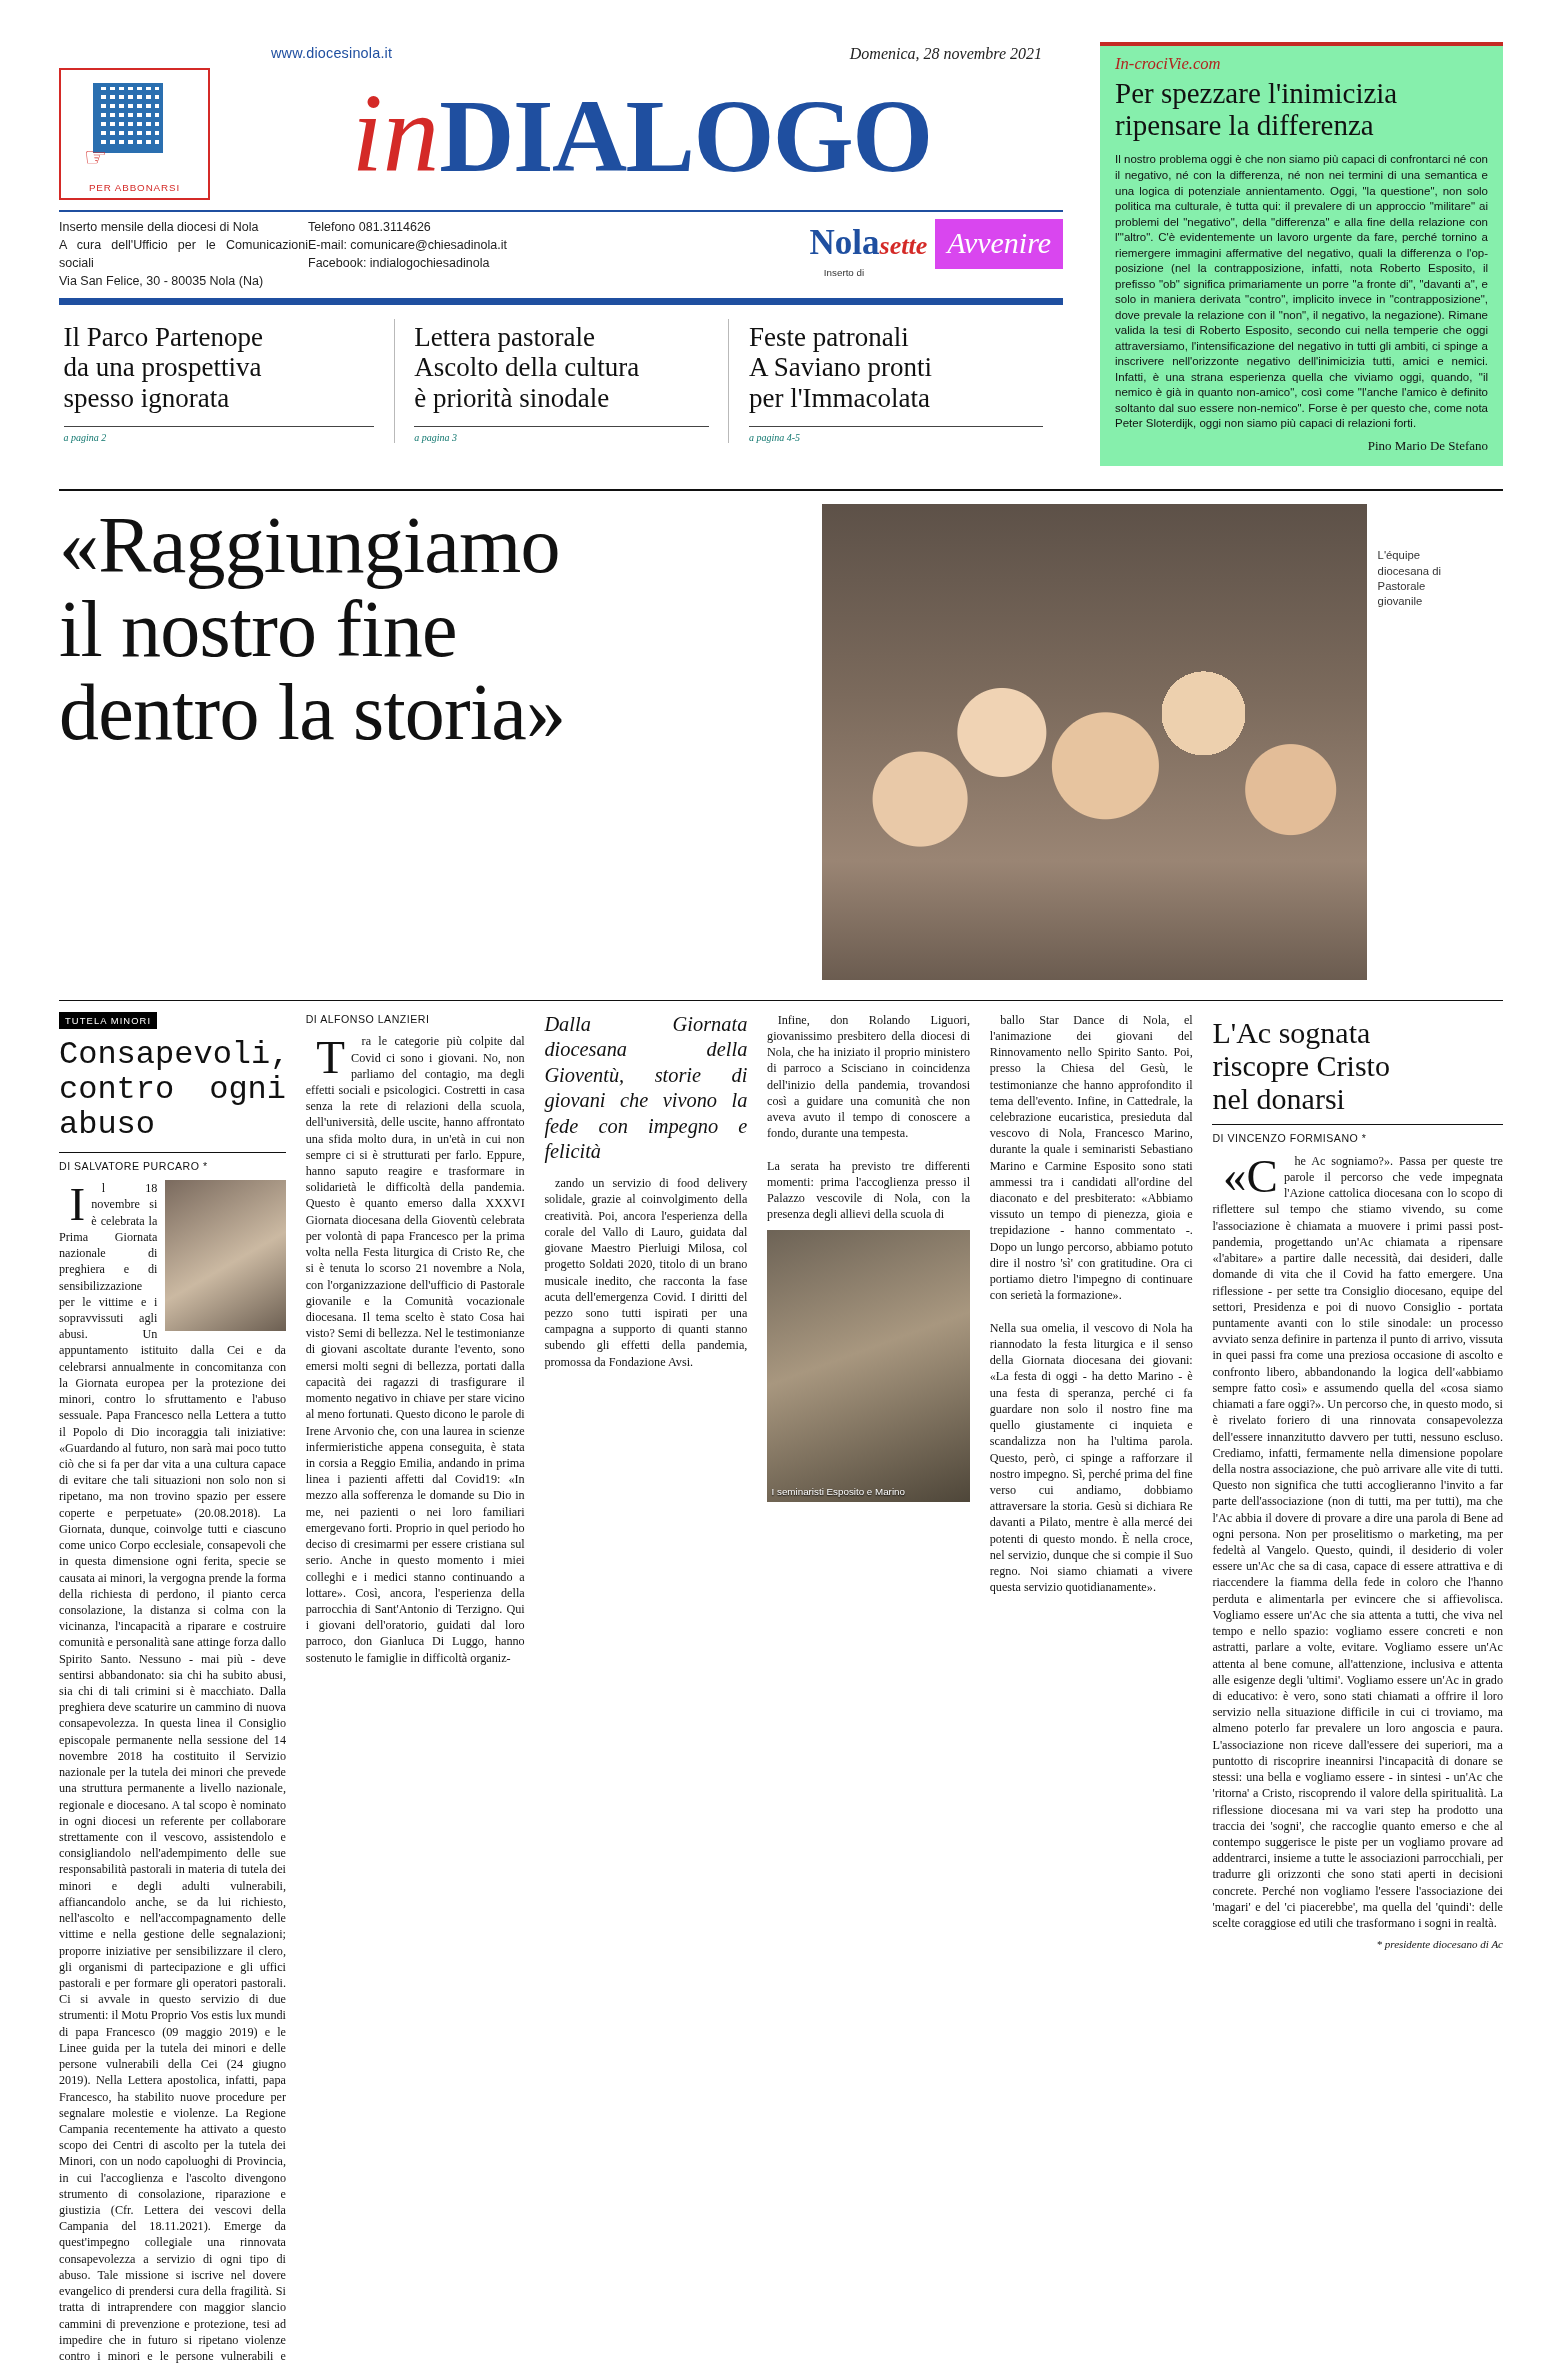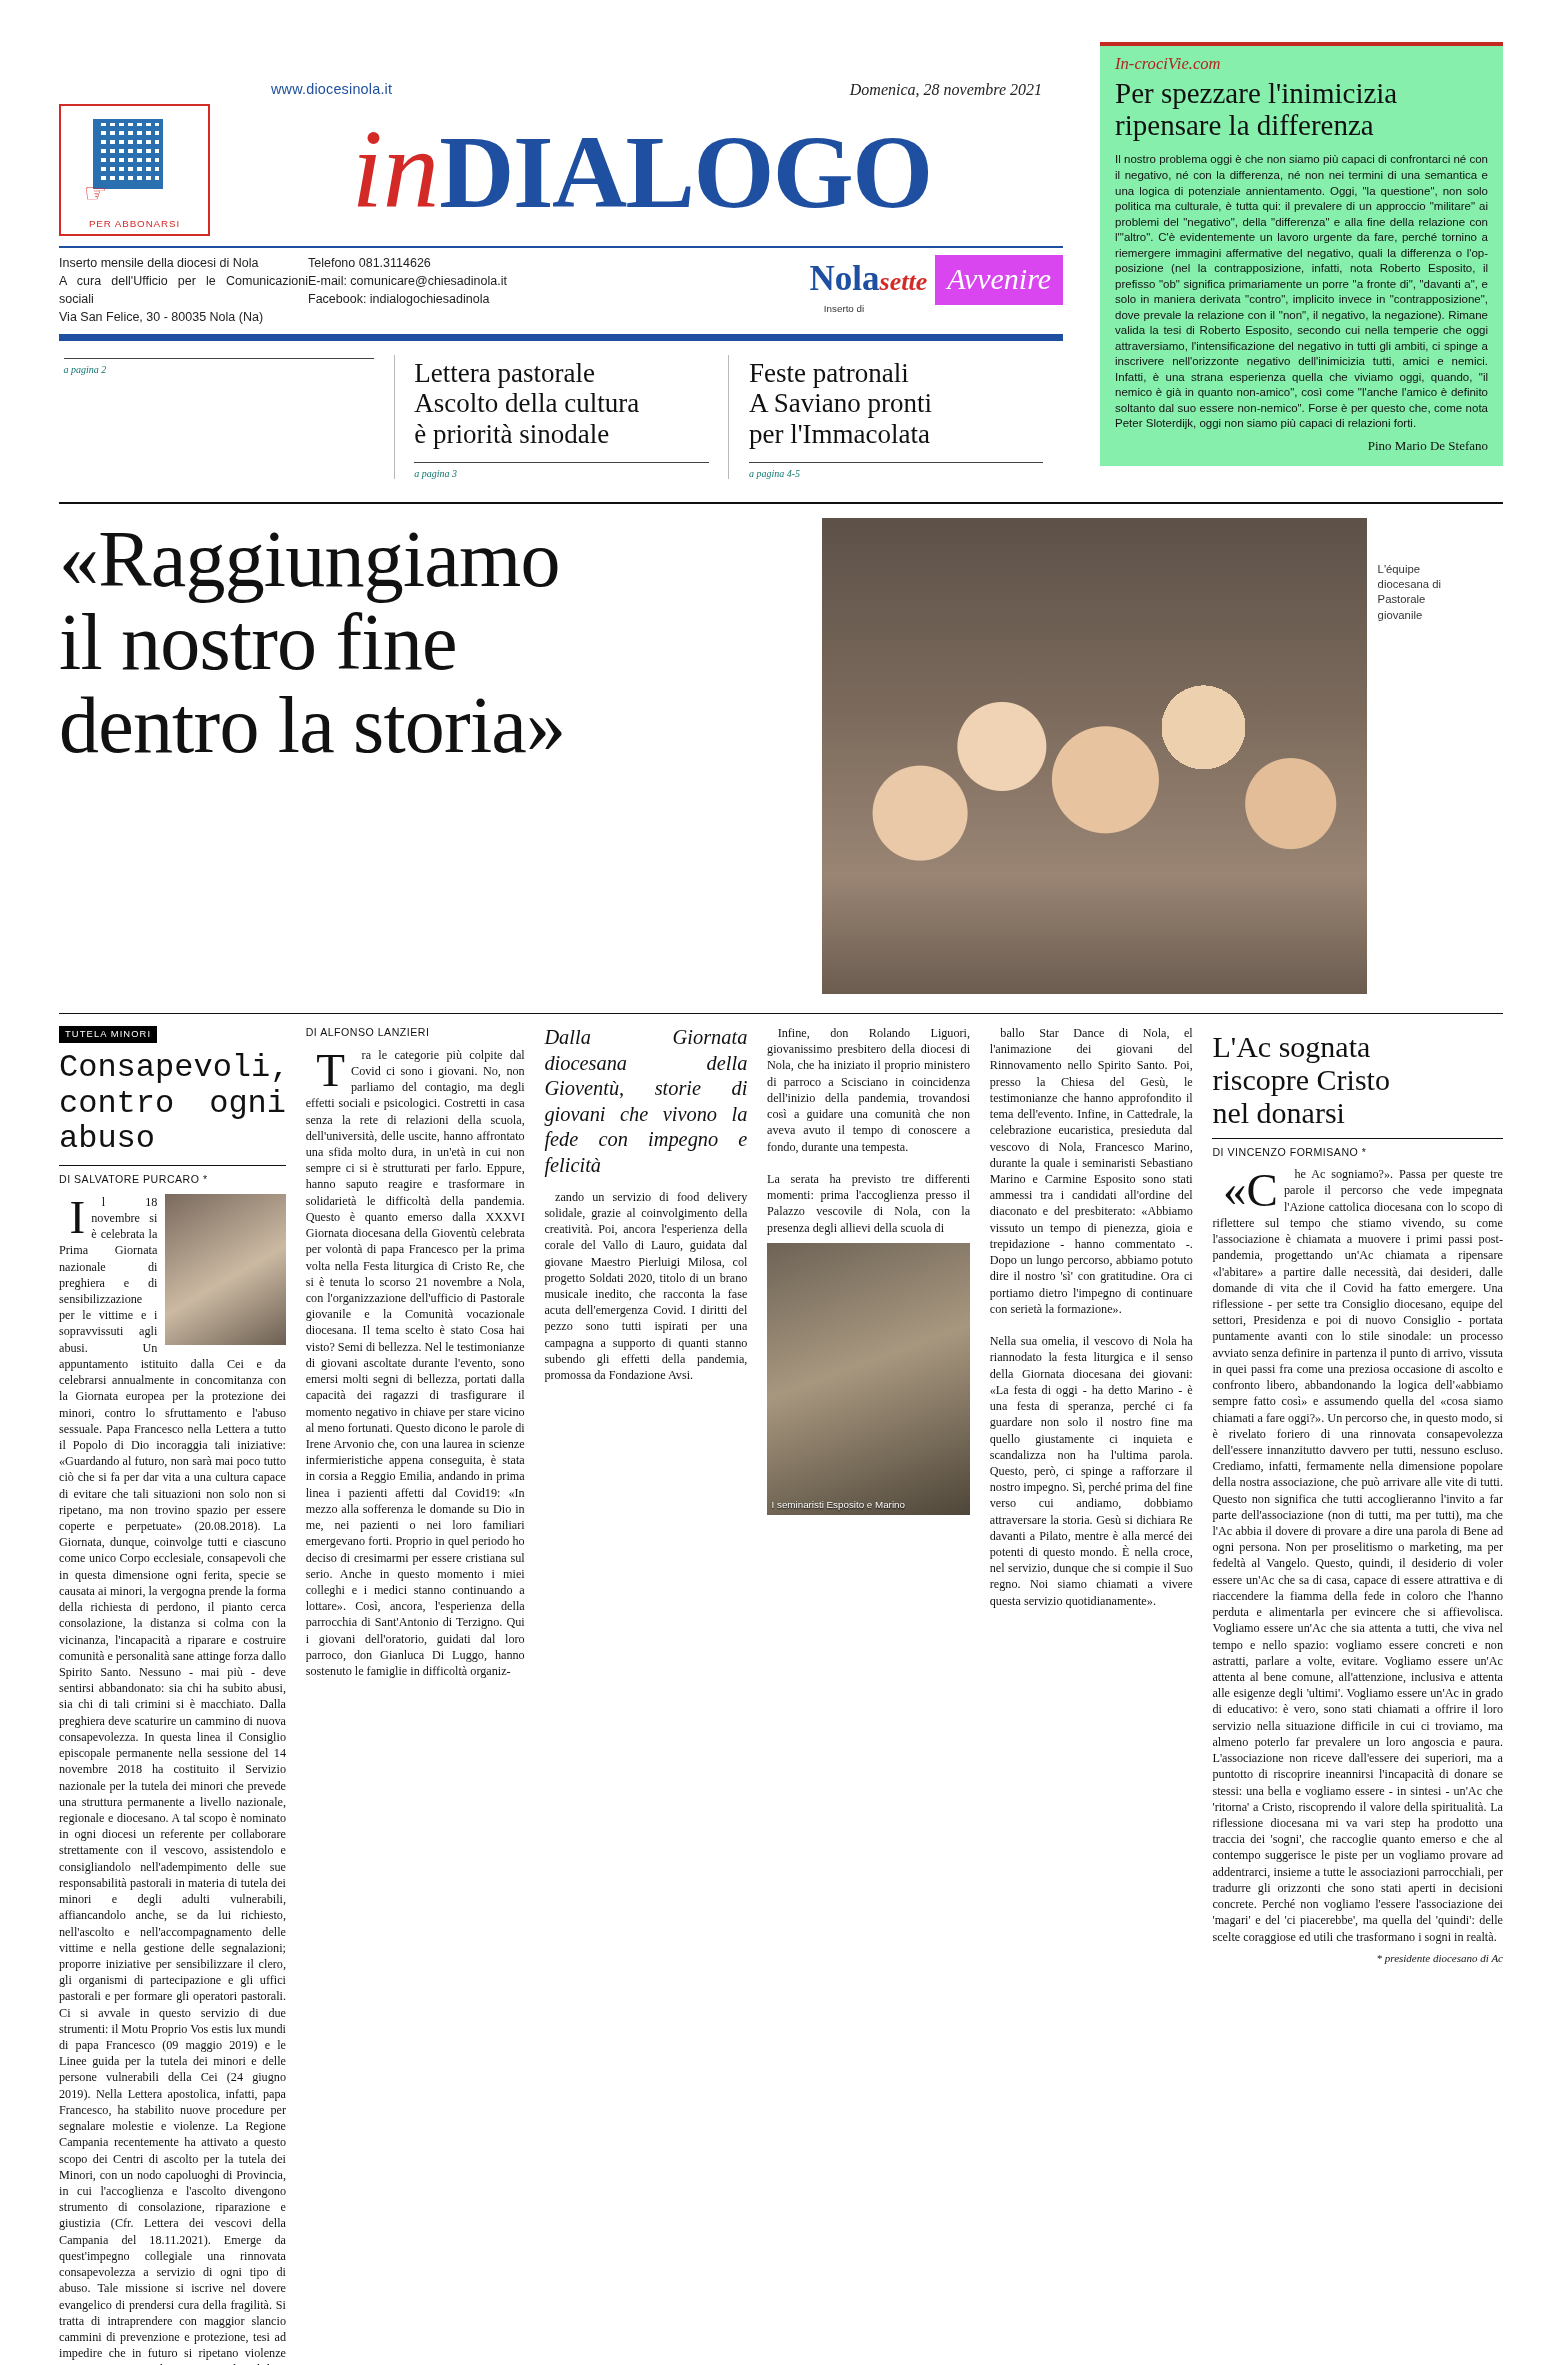--- a/index.html
+++ b/index.html
@@ -7,21 +7,21 @@
   body {
     width: 1562px;
     background: #ffffff;
     font-family: "Liberation Serif", serif;
     color: #111;
   }
   .page { width: 1562px; min-height: 2366px; padding: 42px 59px 30px 59px; position: relative; }
 
   
   .masthead { display:flex; align-items:flex-start; }
-  .mast-left { width: 1058px; position: relative; margin-top: 36px; }
+  .mast-left { width: 1058px; position: relative; }
   .mast-top { display:flex; justify-content:space-between; align-items:flex-start; padding: 3px 0 0 0; }
   .site-url { color:#1f4fa0; font-family:"Liberation Sans", sans-serif; font-size:14.4px; letter-spacing:0.2px; margin-left:212px; }
   .issue-date { font-style: italic; font-size: 16px; color:#222; margin-right: 21px; }
 
   .logo-row { display:flex; align-items:flex-start; margin-top: 4.5px; }
   .qr-box { width: 151px; height: 132px; border:2.3px solid #d42a27; position:relative; flex:none; }
   .qr-box .qr-inner { position:absolute; left:32px; top:13.6px; width:70px; height:70px;
       background:
         repeating-linear-gradient(0deg,#2a6fb0 0 4.5px,transparent 4.5px 9px),
         repeating-linear-gradient(90deg,#2a6fb0 0 4.5px,#ffffff 4.5px 9px);
@@ -145,20 +145,23 @@
         <div class="col col3">
           <span class="nolasette"><span>Nola</span><em>sette</em></span>
           <span class="avvenire-box">Avvenire</span>
           <span class="inserto-di">Inserto di</span>
         </div>
       </div>
       <div class="mast-rule"></div>
 
       <div class="teasers">
         <div class="teaser">
+          <h3 style="white-space:pre-line">Il Parco Partenope
+da una prospettiva
+spesso ignorata</h3>
           <div class="pg">a pagina 2</div>
         </div>
         <div class="teaser">
           <h3 style="white-space:pre-line">Lettera pastorale
 Ascolto della cultura
 è priorità sinodale</h3>
           <div class="pg">a pagina 3</div>
         </div>
         <div class="teaser">
           <h3 style="white-space:pre-line">Feste patronali

